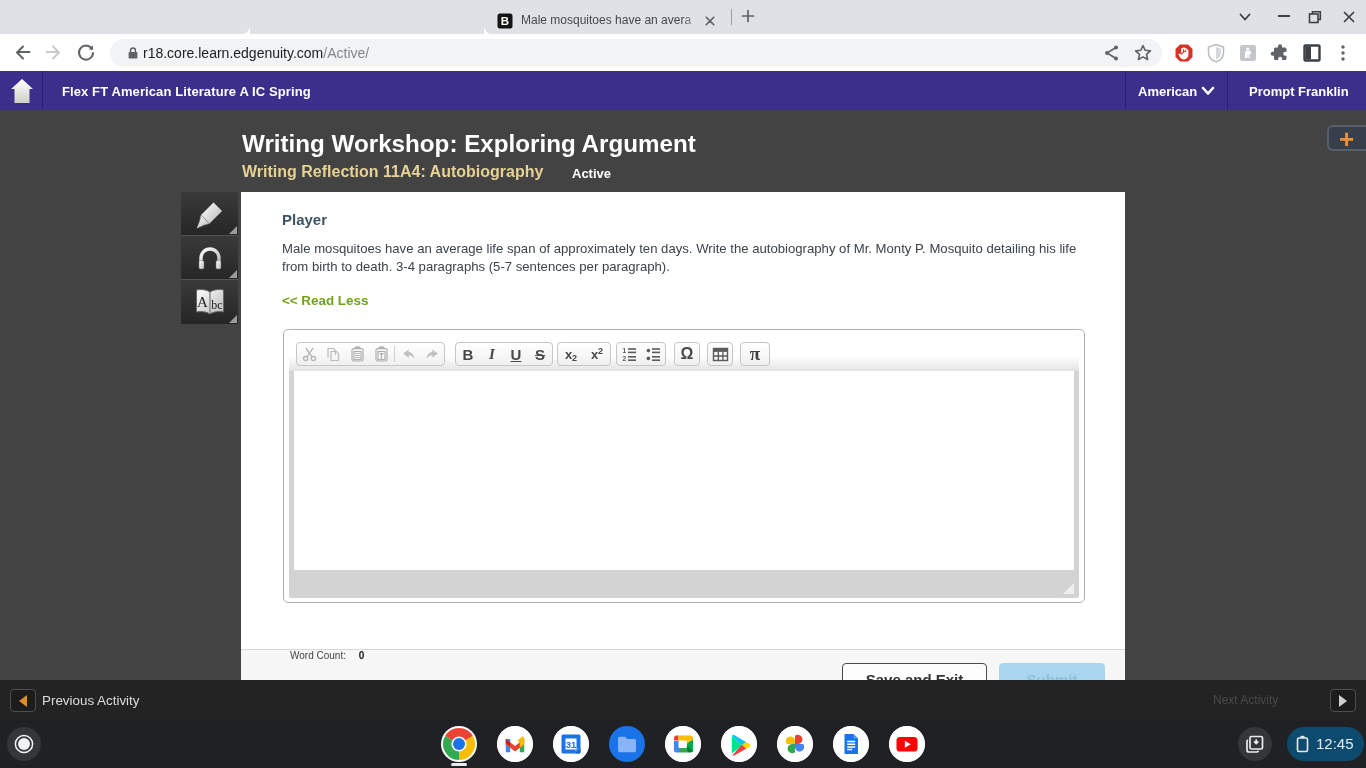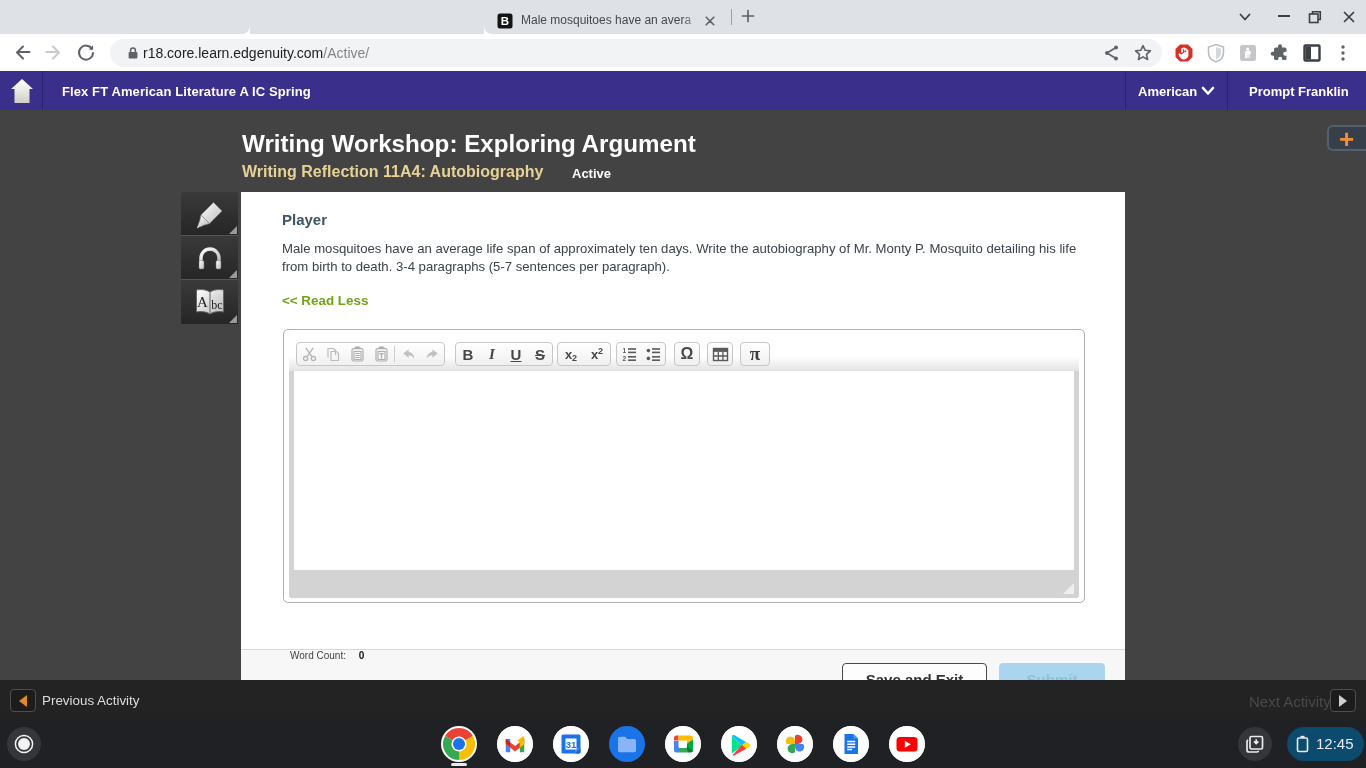--- a/index.html
+++ b/index.html
@@ -70,21 +70,21 @@
 
 
 #navbar { position:absolute; left:0; top:680px; width:1366px; height:39px; background:#232323; }
 .navbtn { position:absolute; top:9px; width:26px; height:23px; background:#1c1c1c; border:1px solid #4e4e4e; border-radius:4px; }
 .navbtn .t { position:absolute; left:8px; top:5px; width:0; height:0; }
 #prevbtn { left:10px; }
 #prevbtn .t { border-top:6px solid transparent; border-bottom:6px solid transparent; border-right:8px solid #e08a28; }
 #nextbtn { left:1330px; }
 #nextbtn .t { border-top:6px solid transparent; border-bottom:6px solid transparent; border-left:8px solid #cfcfcf; }
 #prevlab { position:absolute; left:42px; top:13px; font-size:13.4px; color:#dcdcdc; }
-#nextlab { position:absolute; left:1249px; top:13px; font-size:15px; color:#4a4a4a;text-align:right; }
+#nextlab { position:absolute; left:1213px; top:13px; font-size:12px; color:#4a4a4a;text-align:right; }
 
 
 #shelf { position:absolute; left:0; top:719px; width:1366px; height:49px; background:#202124; }
 #launcher { position:absolute; left:7px; top:8px; width:34px; height:34px; border-radius:50%; background:#35363a; }
 
 .app { position:absolute; top:7px; width:36px; height:36px; border-radius:50%; background:#fff; overflow:hidden; }
 .app svg { display:block; }
 #chromeunderline { position:absolute; top:44px; width:16px; height:3px; background:#e8eaed; border-radius:2px; }
 #shot { position:absolute; left:1238px; top:8px; width:34px; height:34px; border-radius:50%; background:#35363a; }
 #clockpill { position:absolute; left:1287px; top:8px; width:77px; height:34px; border-radius:17px; background:#0c4a6e; color:#e8eaed; }

